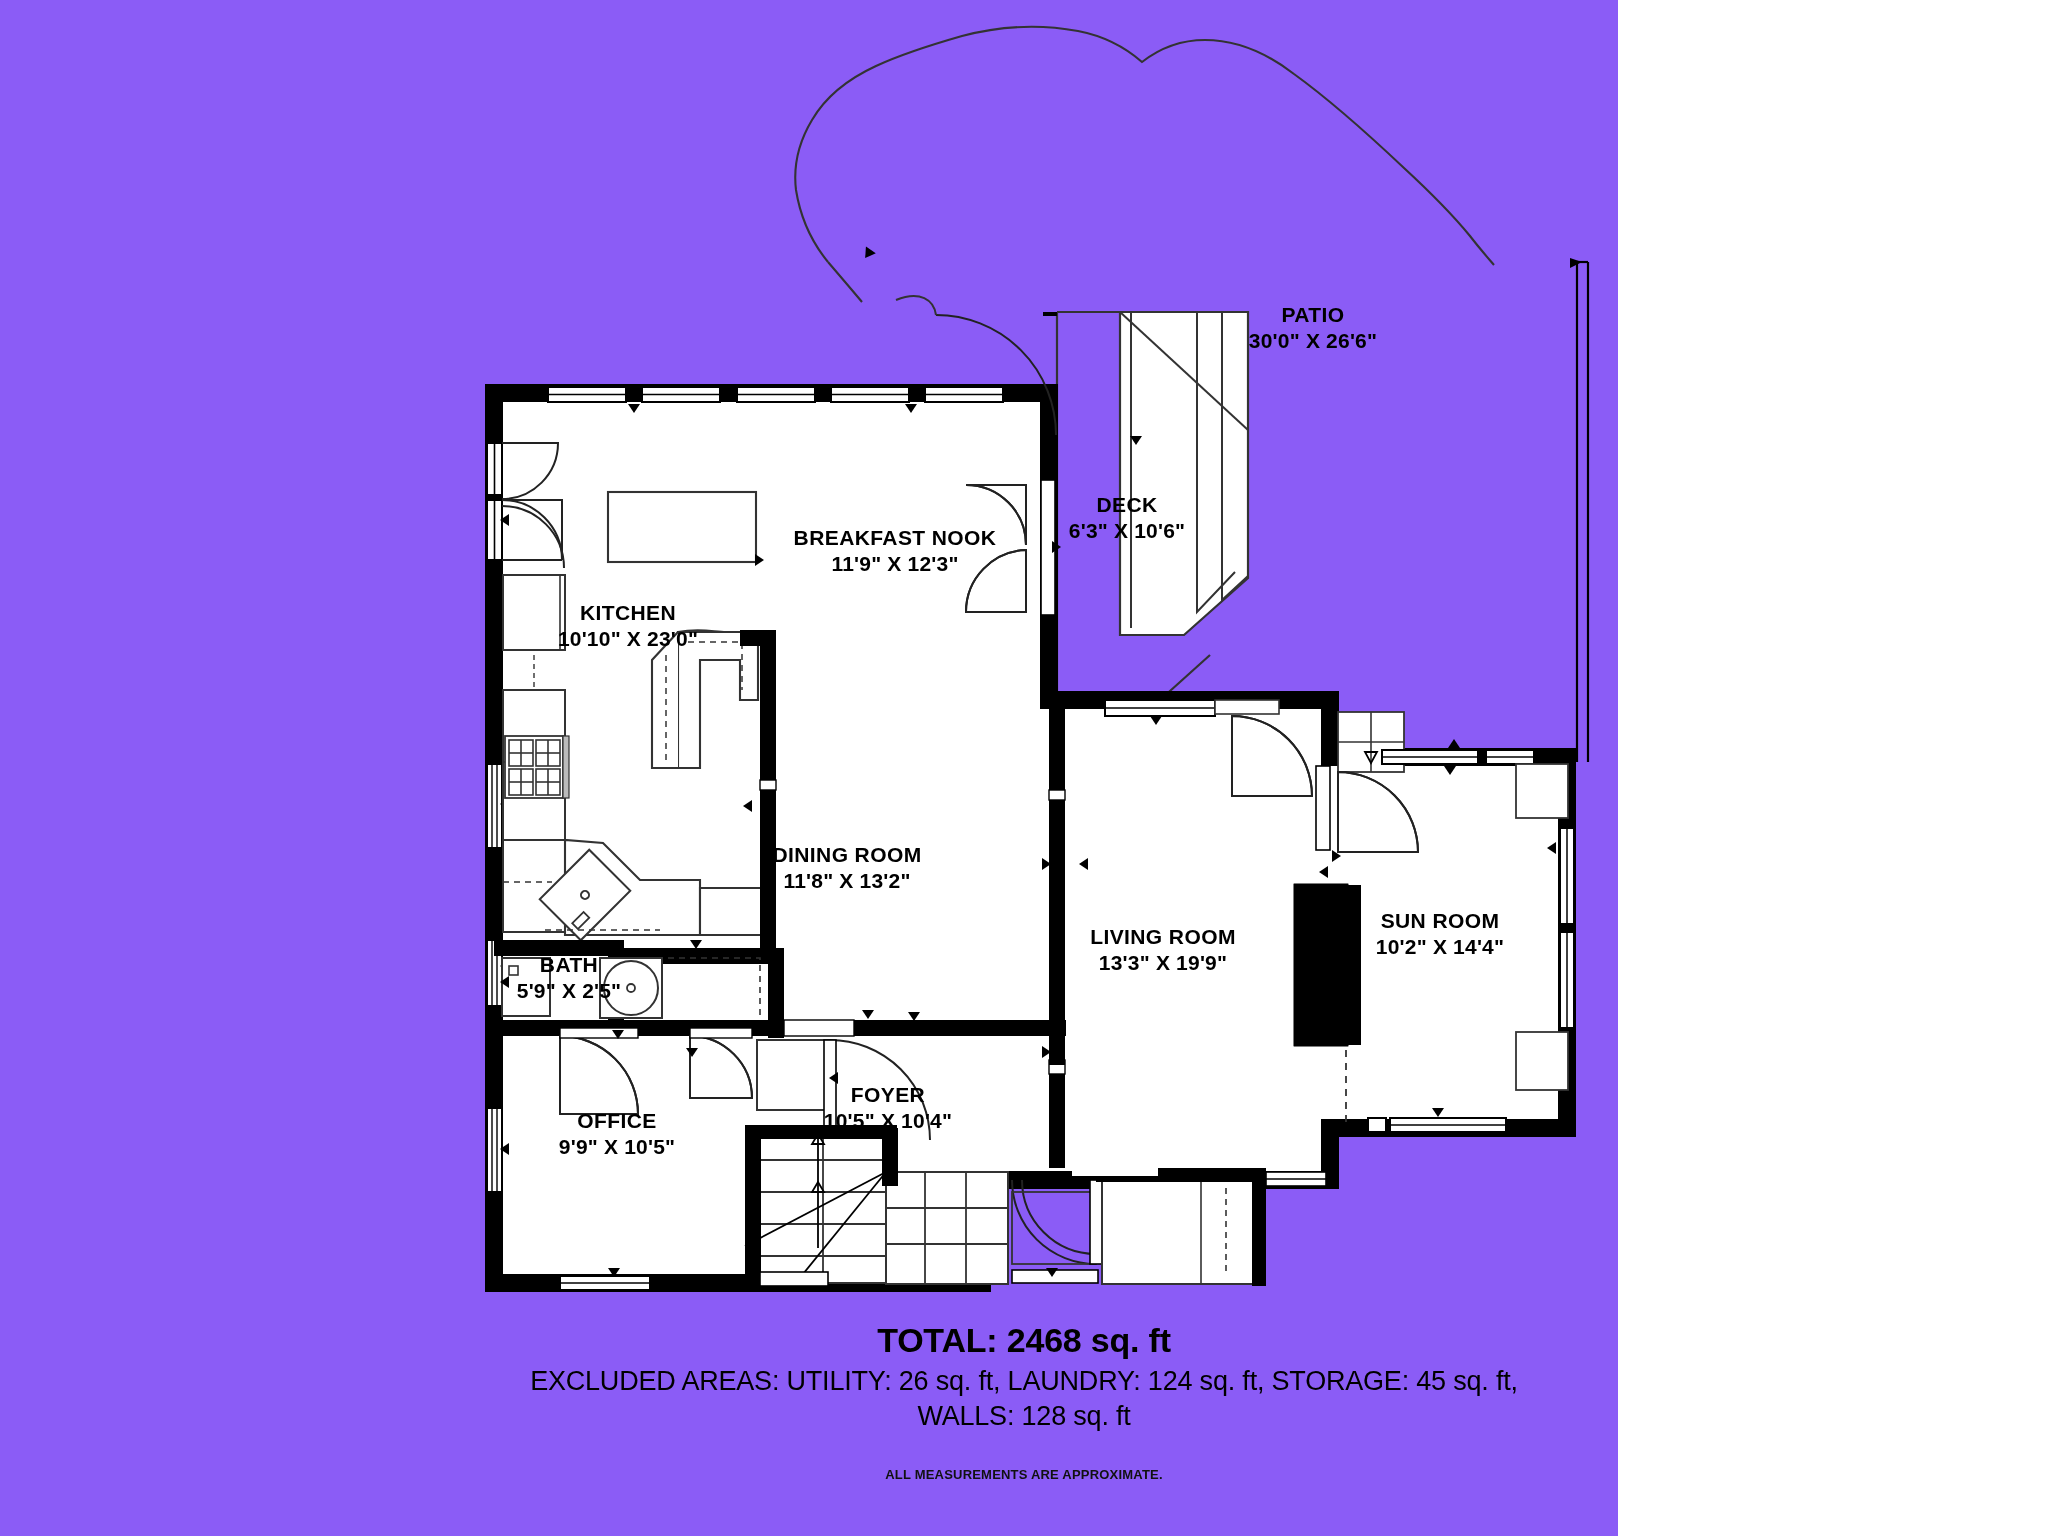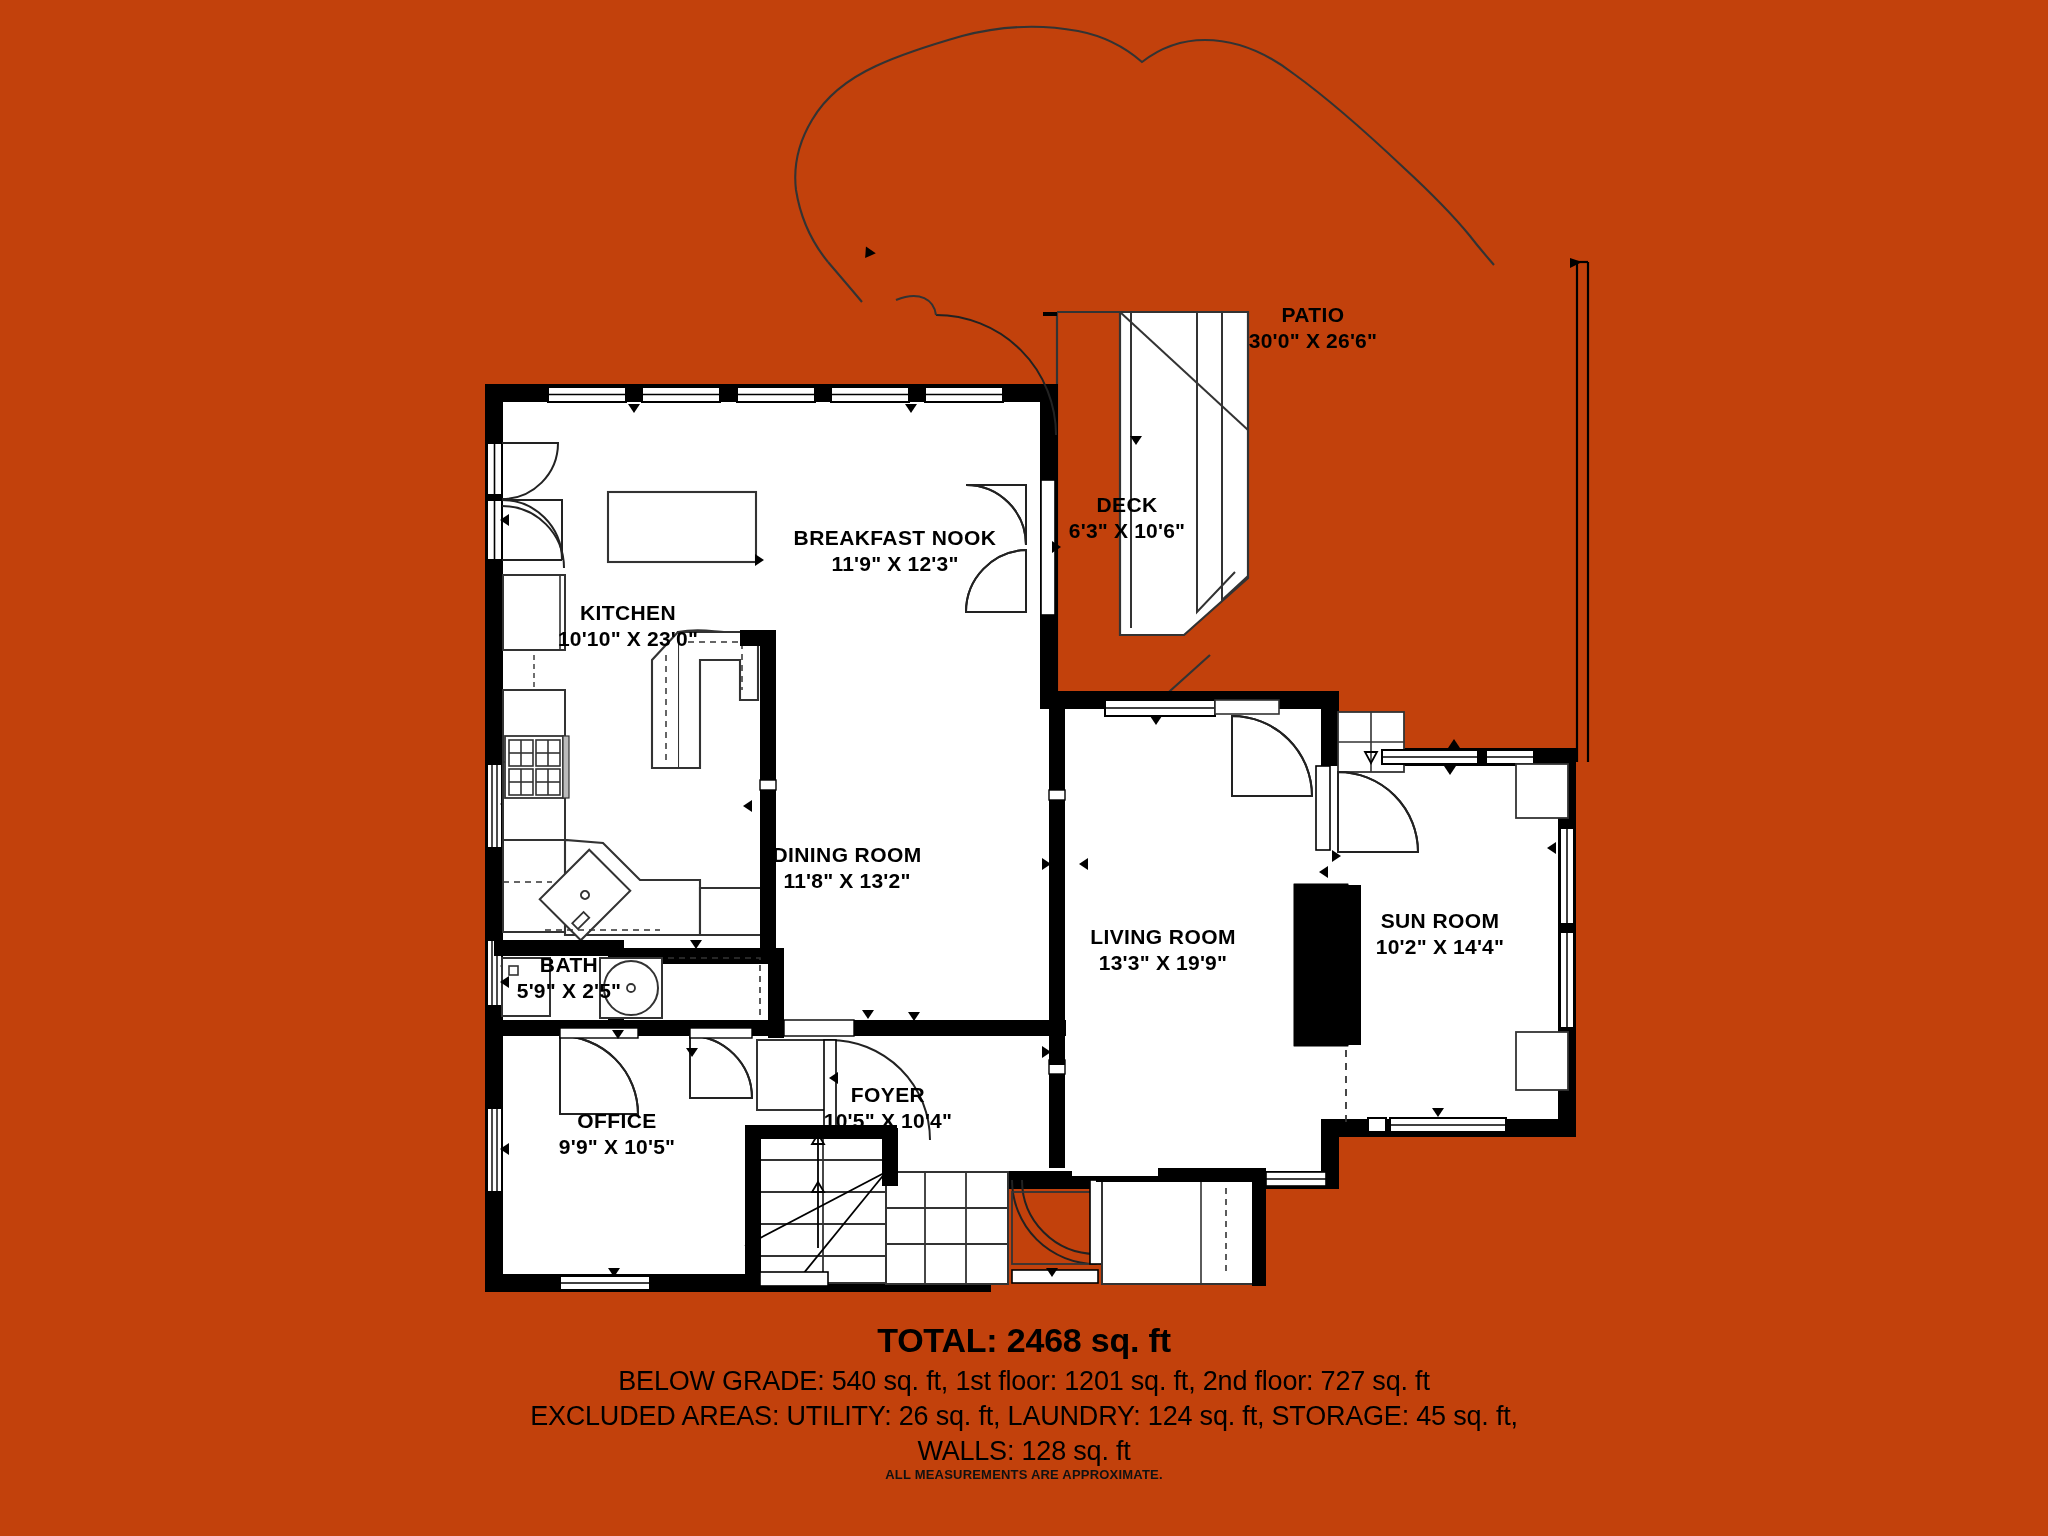--- a/index.html
+++ b/index.html
@@ -1,17 +1,17 @@
 <!DOCTYPE html>
 <html><head>
 <meta charset="utf-8">
 <style>
   html,body{margin:0;padding:0;background:#ffffff;}
   body{width:2048px;height:1536px;overflow:hidden;font-family:"Liberation Sans",sans-serif;}
-  #page{position:relative;width:2048px;height:1536px;background:#c2410c;}
+  #page{position:relative;width:1618px;height:1536px;background:#8b5cf6;}
   #plan-svg{position:absolute;left:0;top:0;width:2048px;height:1536px;}
   .rlabel{font-family:"Liberation Sans",sans-serif;font-weight:bold;fill:#000;text-anchor:middle;}
   .rlabel-name{font-size:21px;letter-spacing:0.4px;}
   .rlabel-dim{font-size:21px;letter-spacing:0.2px;}
   #summary{position:absolute;left:0;top:1318px;width:2048px;text-align:center;color:#000;}
   #summary .total{font-size:34px;font-weight:bold;letter-spacing:-0.2px;line-height:1.34;}
   #summary .line{font-size:27px;font-weight:normal;letter-spacing:-0.2px;line-height:1.30;}
   #disclaimer{position:absolute;left:0;top:1467px;width:2048px;text-align:center;
               font-size:13px;font-weight:bold;color:#111;letter-spacing:0.2px;}
 </style>
@@ -406,20 +406,19 @@
         </g>
       <g>
           <text class="rlabel rlabel-name" x="888" y="1102">FOYER</text>
           <text class="rlabel rlabel-dim" x="888" y="1128">10'5" X 10'4"</text>
         </g>
     </g>
   </svg>
 
   <div id="summary">
     <div class="total">TOTAL: 2468 sq. ft</div>
-    <div class="line">BELOW GRADE: 540 sq. ft, 1st floor: 1201 sq. ft, 2nd floor: 727 sq. ft</div>
     <div class="line">EXCLUDED AREAS: UTILITY: 26 sq. ft, LAUNDRY: 124 sq. ft, STORAGE: 45 sq. ft,</div>
     <div class="line">WALLS: 128 sq. ft</div>
   </div>
 
   <div id="disclaimer">ALL MEASUREMENTS ARE APPROXIMATE.</div>
 
 </div>
 
 </body></html>

